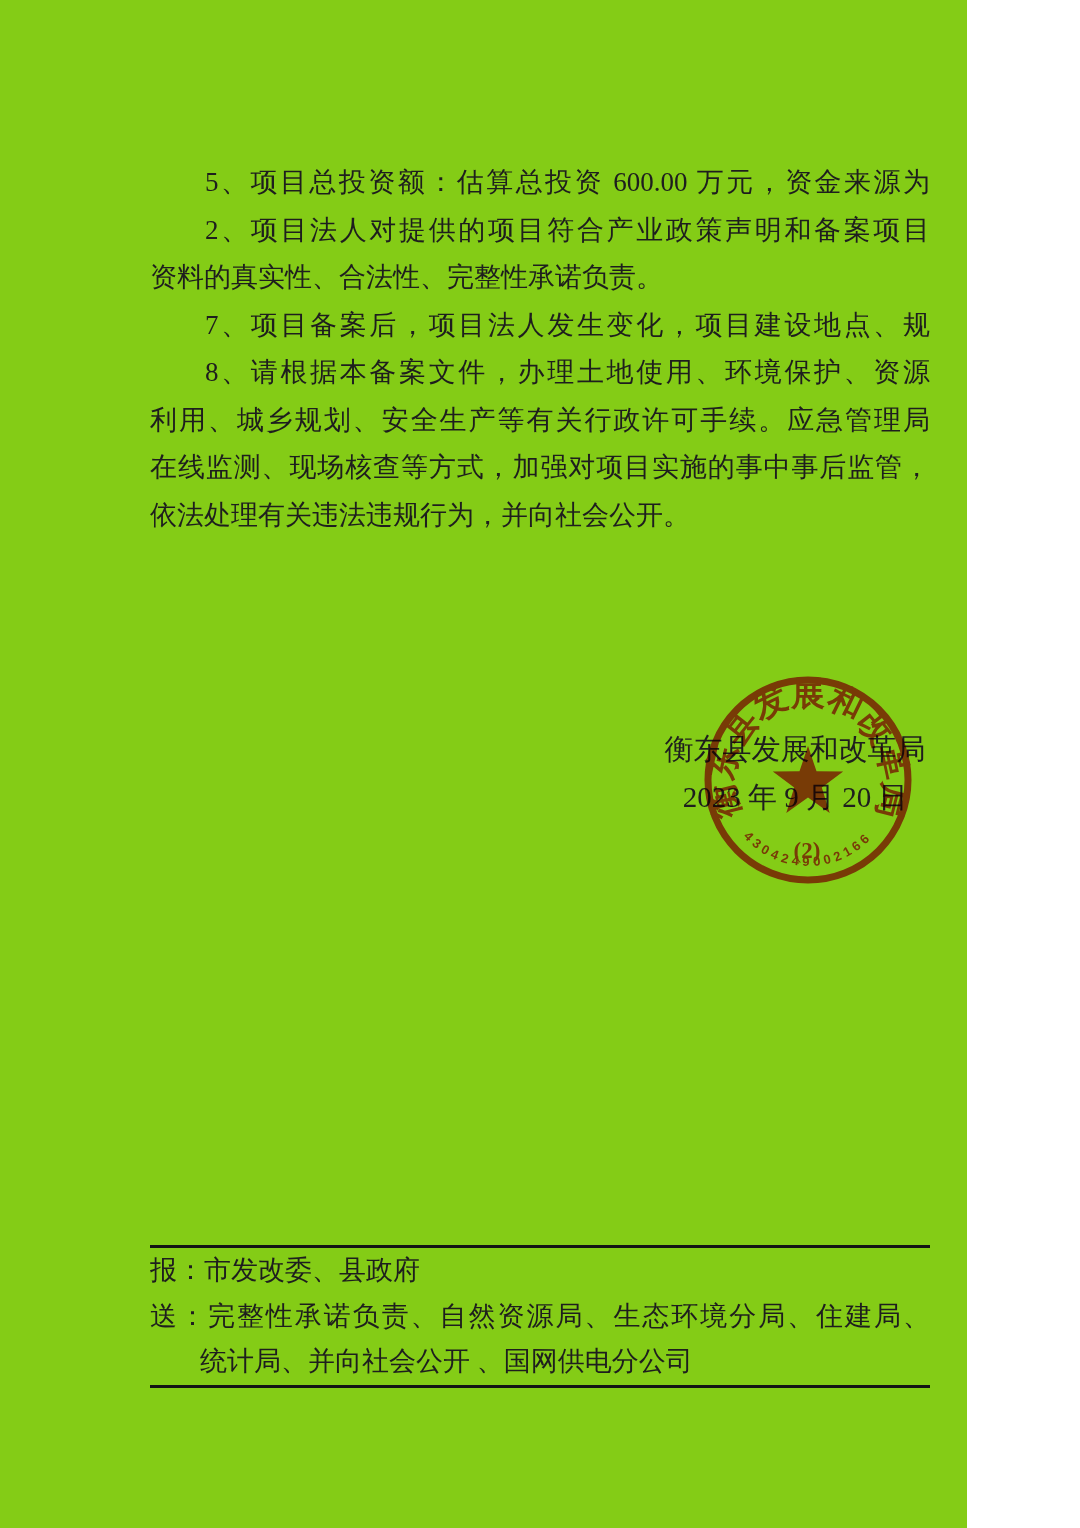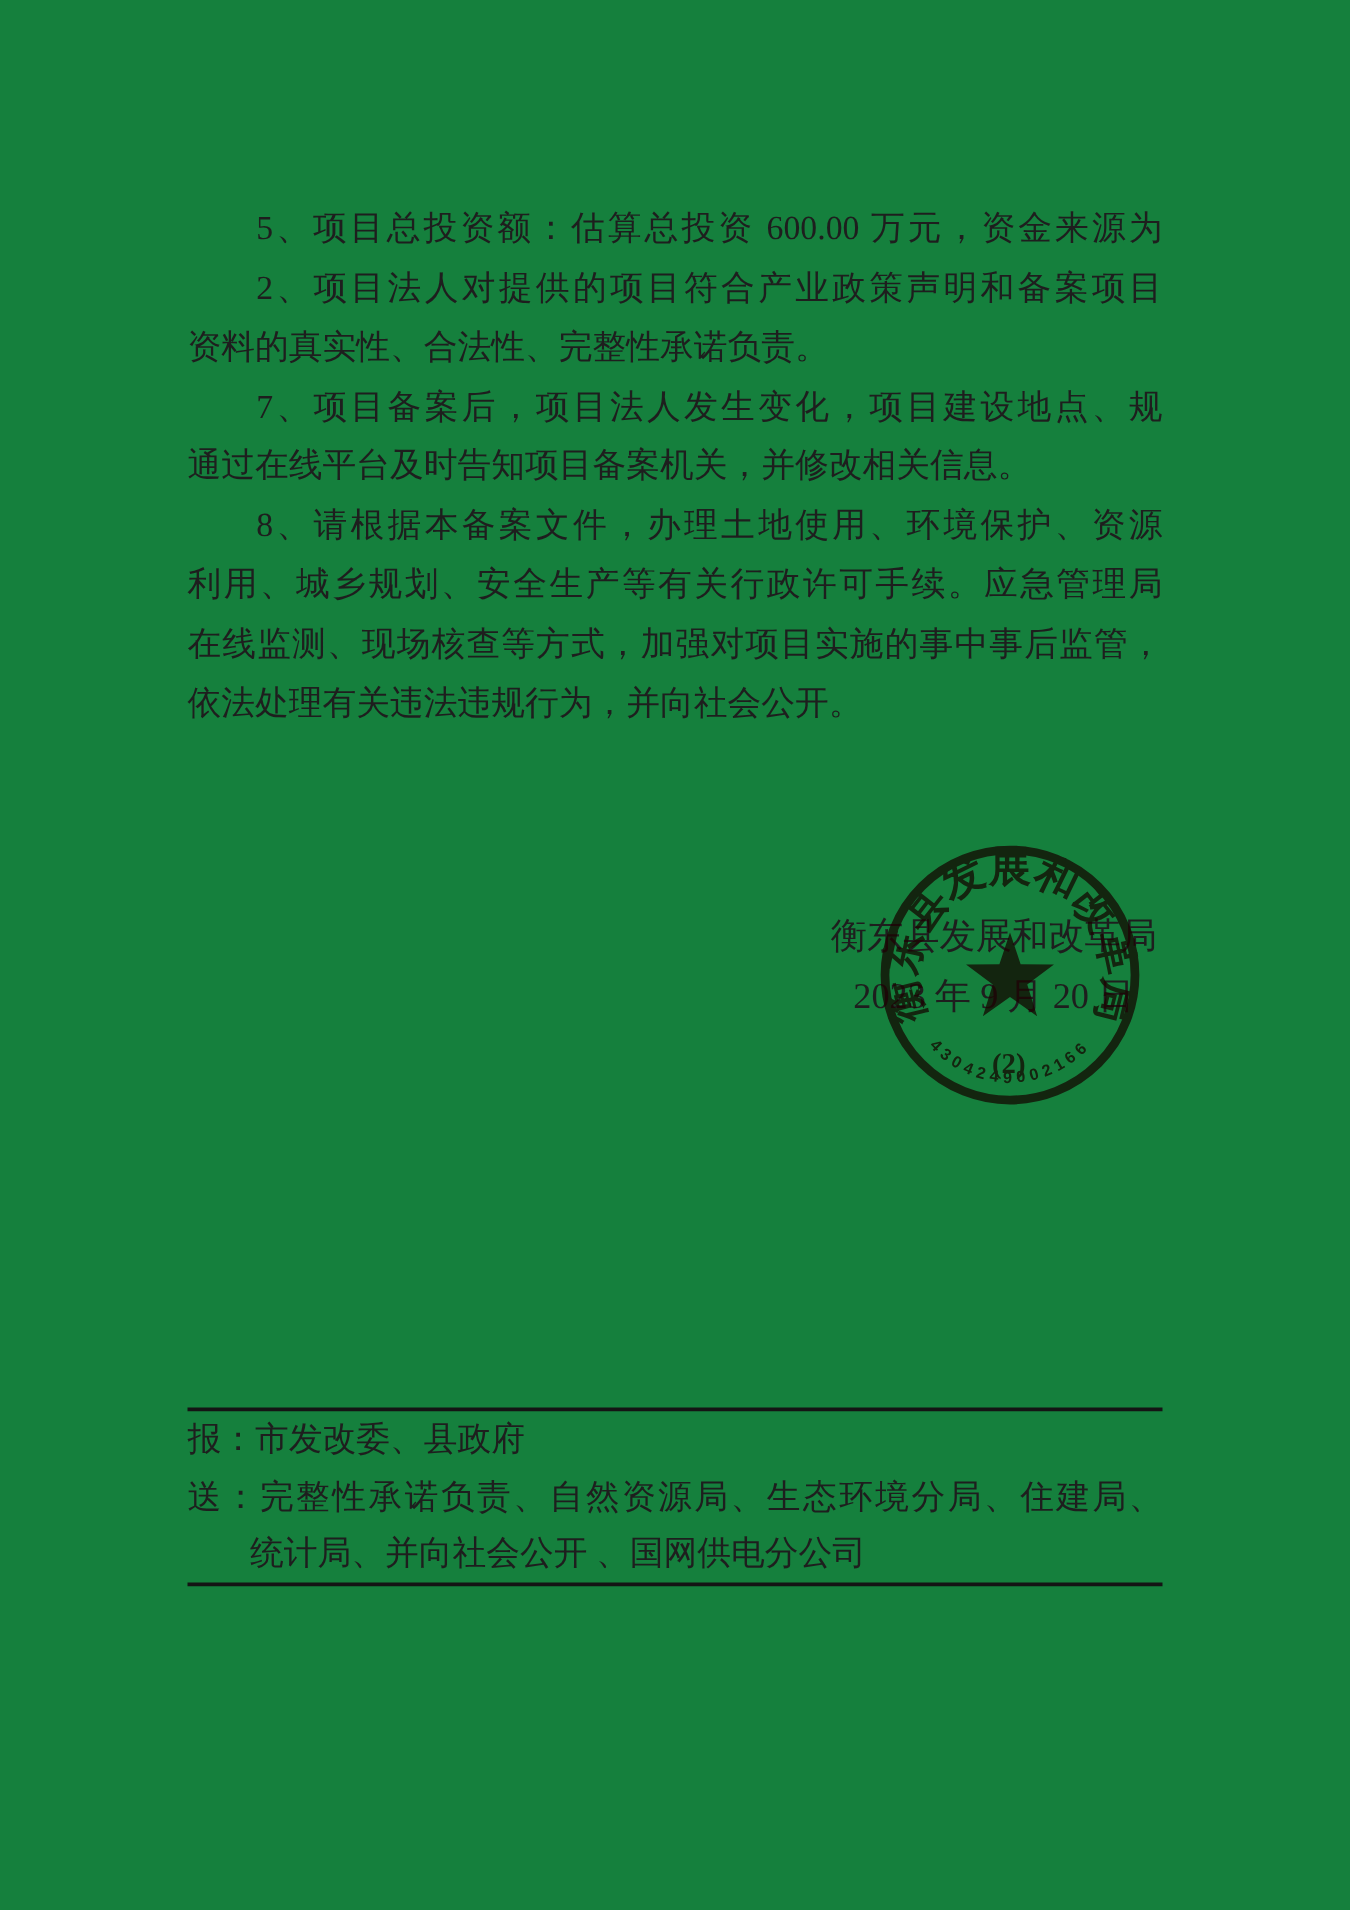--- a/index.html
+++ b/index.html
@@ -2,23 +2,23 @@
 <html style="--seal-color: #e5392b;"><head>
 <meta charset="utf-8">
 <style>
   html, body {
     margin: 0;
     padding: 0;
     background: #ffffff;
   }
   .page {
     position: relative;
-    width: 1080px;
+    width: 967px;
     height: 1528px;
-    background: #15803d;
+    background: #84cc16;
     font-family: "Liberation Serif", serif;
     color: #1e1e1e;
     overflow: hidden;
   }
   
   .body-text {
     position: absolute;
     left: 150px;
     top: 159px;
     width: 780px;
@@ -74,21 +74,21 @@
     fill: var(--seal-color, #e5392b);
     font-family: "Liberation Sans", sans-serif;
     font-size: 13px;
     font-weight: bold;
     letter-spacing: 4px;
   }
   
   .footer {
     position: absolute;
     left: 150px;
-    top: 1126px;
+    top: 1245px;
     width: 780px;
     font-size: 27px;
   }
   .footer-rule {
     height: 3px;
     background: #141414;
   }
   .footer-line {
     line-height: 45.5px;
     white-space: nowrap;
@@ -103,21 +103,20 @@
 </head>
 <body>
 
 <div class="page">
 
   <div class="body-text">
     <div class="line indent fill">5、项目总投资额：估算总投资 600.00 万元，资金来源为</div>
     <div class="line indent fill">2、项目法人对提供的项目符合产业政策声明和备案项目</div>
     <div class="line">资料的真实性、合法性、完整性承诺负责。</div>
     <div class="line indent fill">7、项目备案后，项目法人发生变化，项目建设地点、规</div>
-    <div class="line">通过在线平台及时告知项目备案机关，并修改相关信息。</div>
     <div class="line indent fill">8、请根据本备案文件，办理土地使用、环境保护、资源</div>
     <div class="line fill">利用、城乡规划、安全生产等有关行政许可手续。应急管理局</div>
     <div class="line fill">在线监测、现场核查等方式，加强对项目实施的事中事后监管，</div>
     <div class="line">依法处理有关违法违规行为，并向社会公开。</div>
   </div>
 
   <div class="signature">
     <div class="sig-agency">衡东县发展和改革局</div>
     <div class="sig-date">2023 年 9 月 20 日</div>
   </div>

